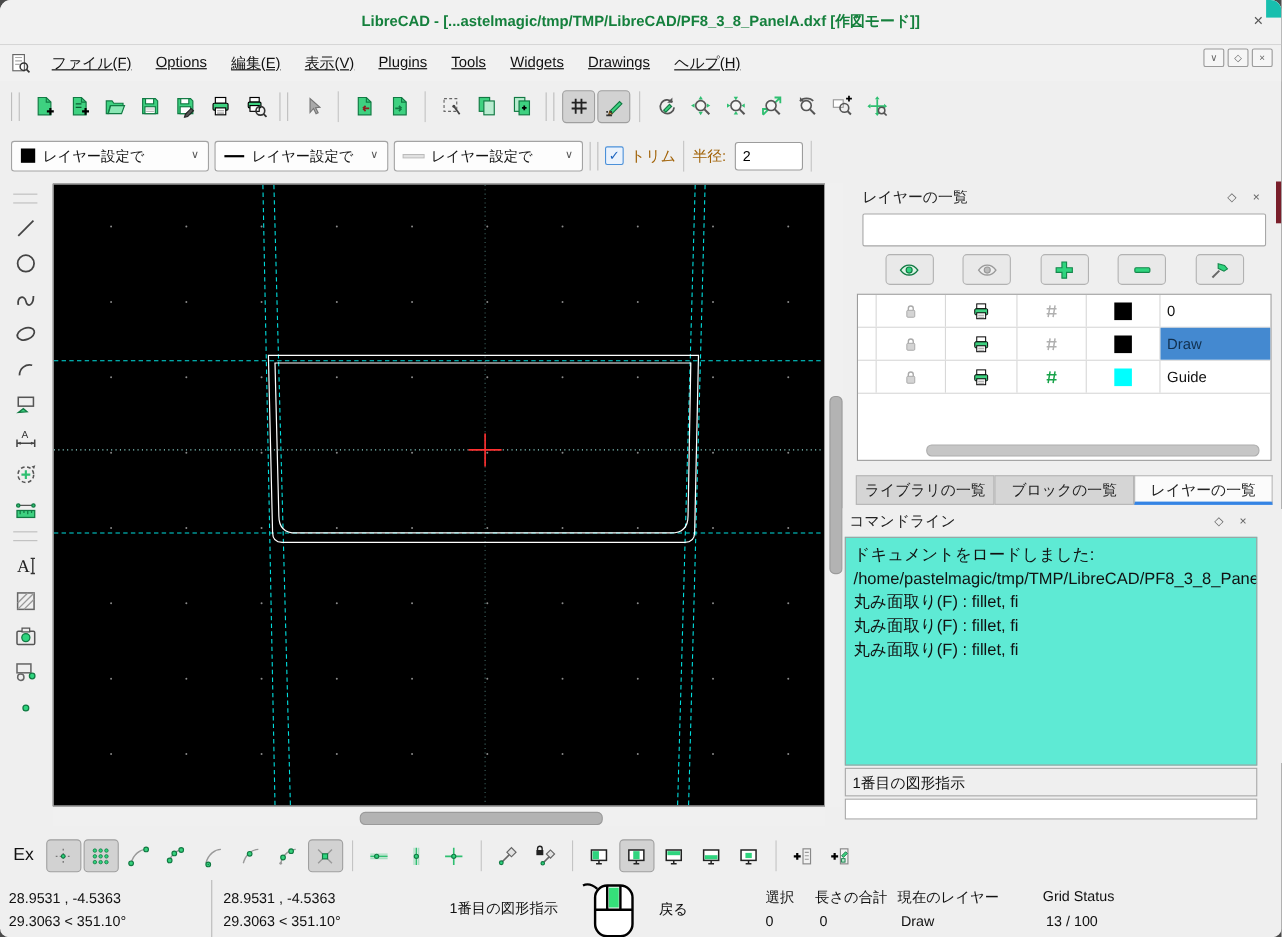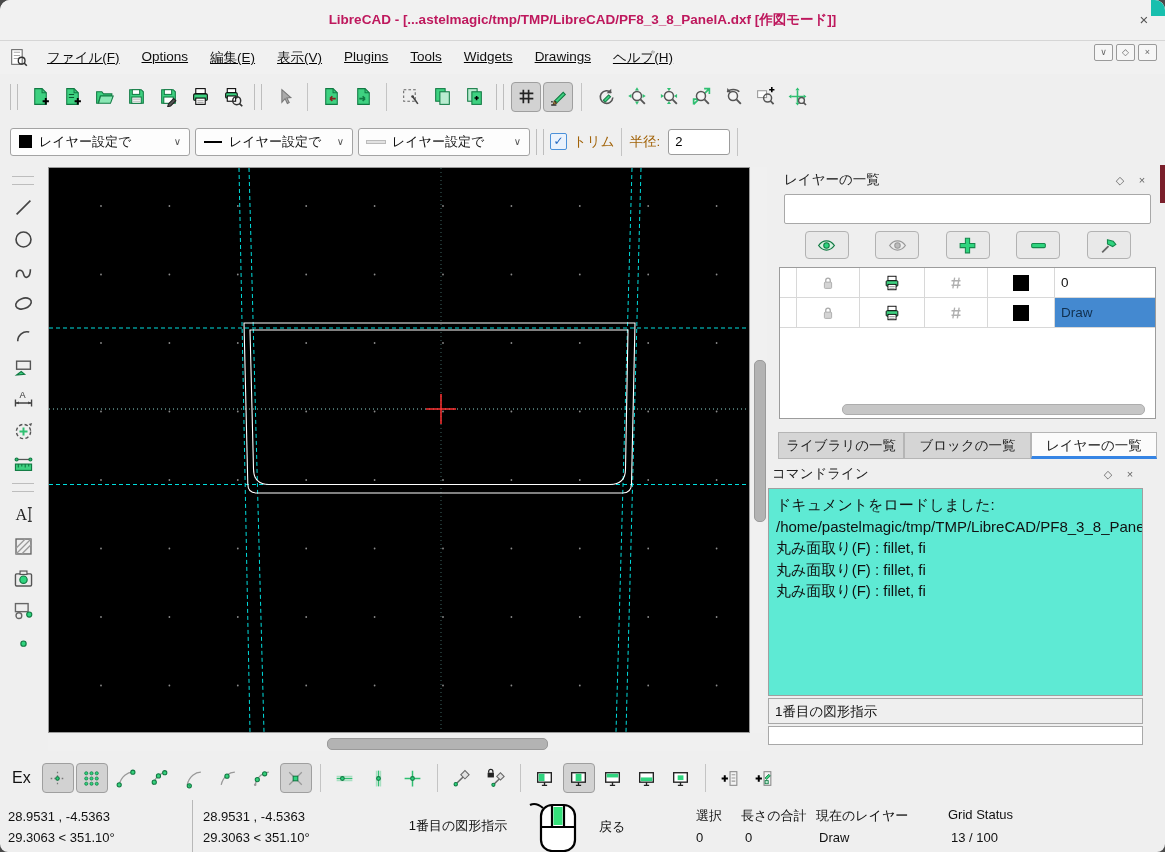--- a/index.html
+++ b/index.html
@@ -1,20 +1,20 @@
 <!DOCTYPE html>
 <html><head>
 <meta charset="utf-8">
 <style>
   html,body{margin:0;padding:0;}
   body{width:1165px;height:852px;background:#4a4a4a;font-family:"Liberation Sans","DejaVu Sans",sans-serif;position:relative;overflow:hidden;}
   .window{position:absolute;inset:0;background:#efefef;border-radius:10px 10px 8px 8px;overflow:hidden;}
   
   .titlebar{position:absolute;left:0;top:0;width:1165px;height:40px;background:#f1f1f1;border-bottom:1px solid #d6d6d6;}
-  .title-text{position:absolute;left:0;right:0;top:0;height:40px;line-height:40px;text-align:center;font-size:13.5px;font-weight:bold;color:#be185d;}
+  .title-text{position:absolute;left:0;right:0;top:0;height:40px;line-height:40px;text-align:center;font-size:13.5px;font-weight:bold;color:#15803d;}
   .title-close{position:absolute;right:10px;top:9px;width:22px;height:22px;line-height:21px;text-align:center;font-size:15px;color:#555;border-radius:11px;}
   .corner-teal{position:absolute;right:0;top:0;width:14px;height:16px;background:#18bfae;}
   .artifact-red{position:absolute;left:1160px;top:165px;width:5px;height:38px;background:#7a1f2b;}
   
   .menubar{position:absolute;left:0;top:41px;width:1165px;height:33px;background:#f1f1f1;display:flex;align-items:center;padding-left:8px;box-sizing:border-box;text-decoration:underline;}
   .sysmenu{width:22px;height:22px;margin-right:6px;}
   .menu-item{padding:4px 11px;font-size:13.5px;color:#111;}
   .mdi-group{position:absolute;right:8px;top:3px;display:flex;gap:3px;}
   .mdi-btn{width:17px;height:15px;border:1px solid #9a9a9a;border-radius:2px;background:#f6f6f6;color:#666;font-size:9px;line-height:14px;text-align:center;}
   
@@ -600,20 +600,46 @@
           <div class="ltc " style="color: rgb(176, 176, 176);">
             <svg width="18" height="18" viewBox="0 0 20 20">
               <path d="M5 7.5h10M5 12.5h10M8.5 4l-2 12M13.5 4l-2 12" stroke="currentColor" stroke-width="1.5" fill="none"></path>
             </svg>
           </div>
           <div class="ltc ">
             <div class="lt-swatch" style="background: rgb(0, 0, 0);"></div>
           </div>
           <div class="ltc name sel">Draw</div>
         </div>
+        <div class="ltrow">
+          <div class="ltc "></div>
+          <div class="ltc ">
+            <svg width="18" height="18" viewBox="0 0 20 20">
+              <rect x="6" y="9" width="8" height="7" rx="1" fill="#d4d4d4" stroke="#aaa"></rect>
+              <path d="M7.5 9V7.2a2.5 2.5 0 0 1 5 0V9" fill="none" stroke="#aaa" stroke-width="1.4"></path>
+            </svg>
+          </div>
+          <div class="ltc ">
+            <svg width="18" height="18" viewBox="0 0 20 20">
+              <rect x="5.5" y="2.5" width="9" height="5" fill="#fff" stroke="#000"></rect>
+              <rect x="3.5" y="7.5" width="13" height="6" rx="1" fill="#3ed180" stroke="#000"></rect>
+              <rect x="5.5" y="11.5" width="9" height="6" fill="#fff" stroke="#000"></rect>
+              <path d="M7 14h6M7 16h6" stroke="#999"></path>
+            </svg>
+          </div>
+          <div class="ltc " style="color: rgb(23, 163, 73);">
+            <svg width="18" height="18" viewBox="0 0 20 20">
+              <path d="M5 7.5h10M5 12.5h10M8.5 4l-2 12M13.5 4l-2 12" stroke="currentColor" stroke-width="1.5" fill="none"></path>
+            </svg>
+          </div>
+          <div class="ltc ">
+            <div class="lt-swatch" style="background: rgb(0, 255, 255);"></div>
+          </div>
+          <div class="ltc name">Guide</div>
+        </div>
         <div class="ltable-scroll"></div>
       </div>
   </div>
 
   <div class="dock-tabs" id="dock-tabs">
       <div class="dtab">ライブラリの一覧</div>
       <div class="dtab">ブロックの一覧</div>
       <div class="dtab active">レイヤーの一覧</div>
     </div>
 

